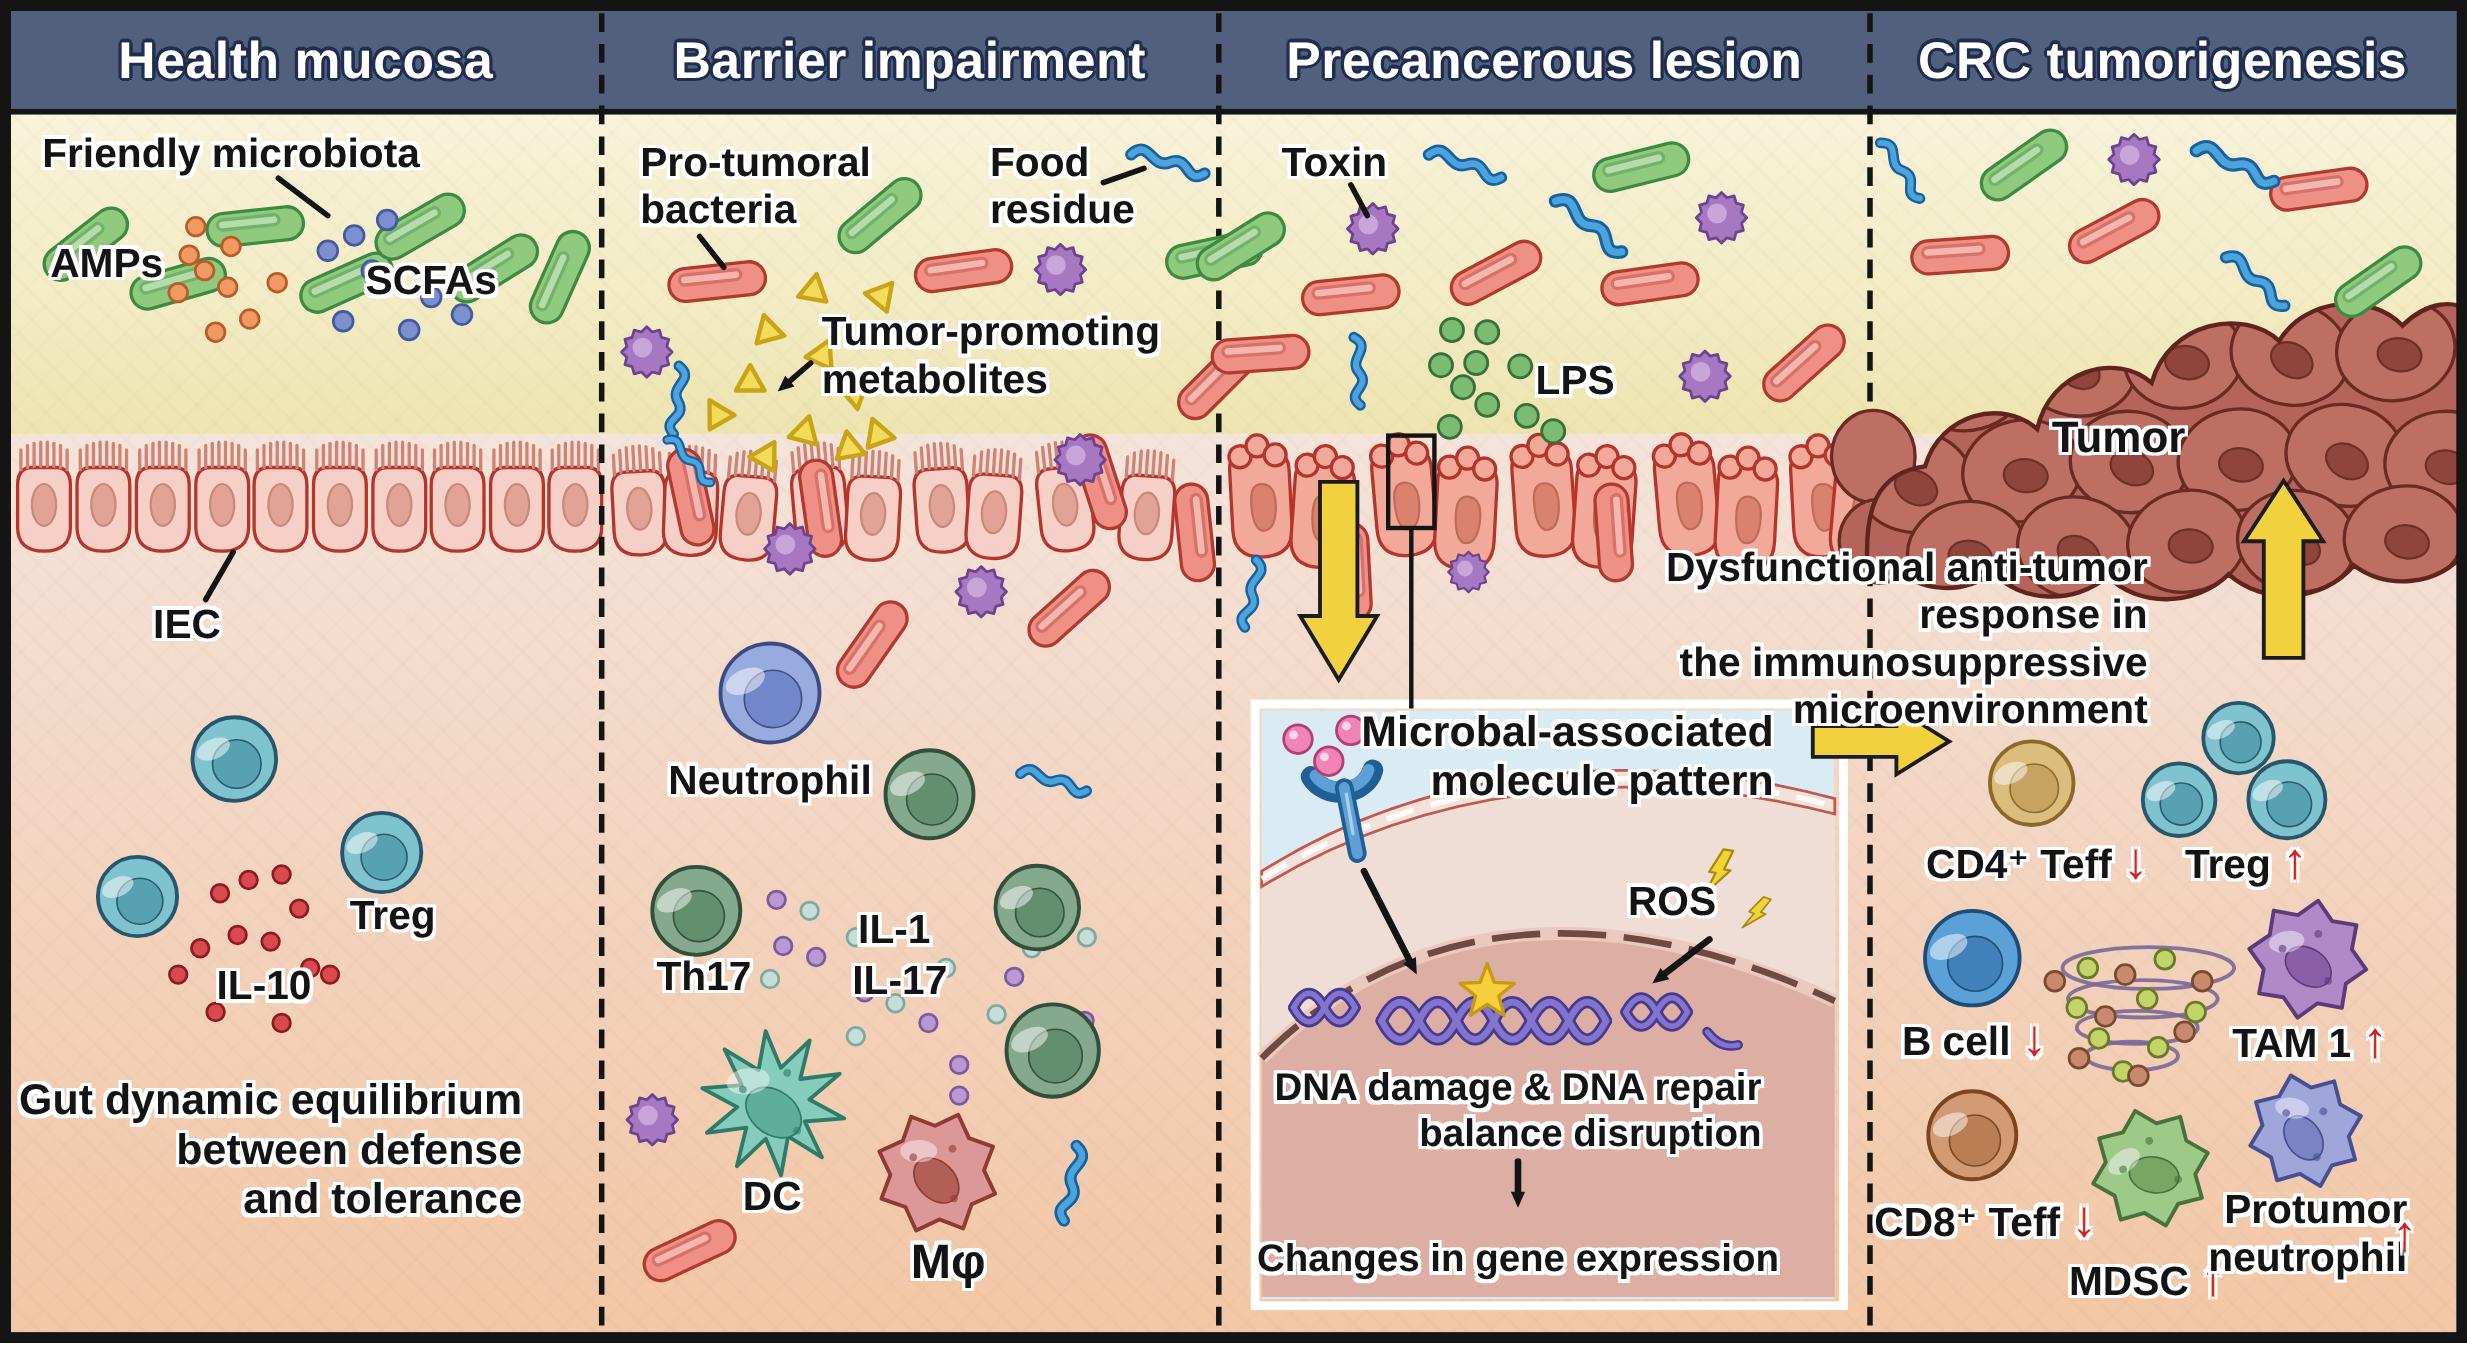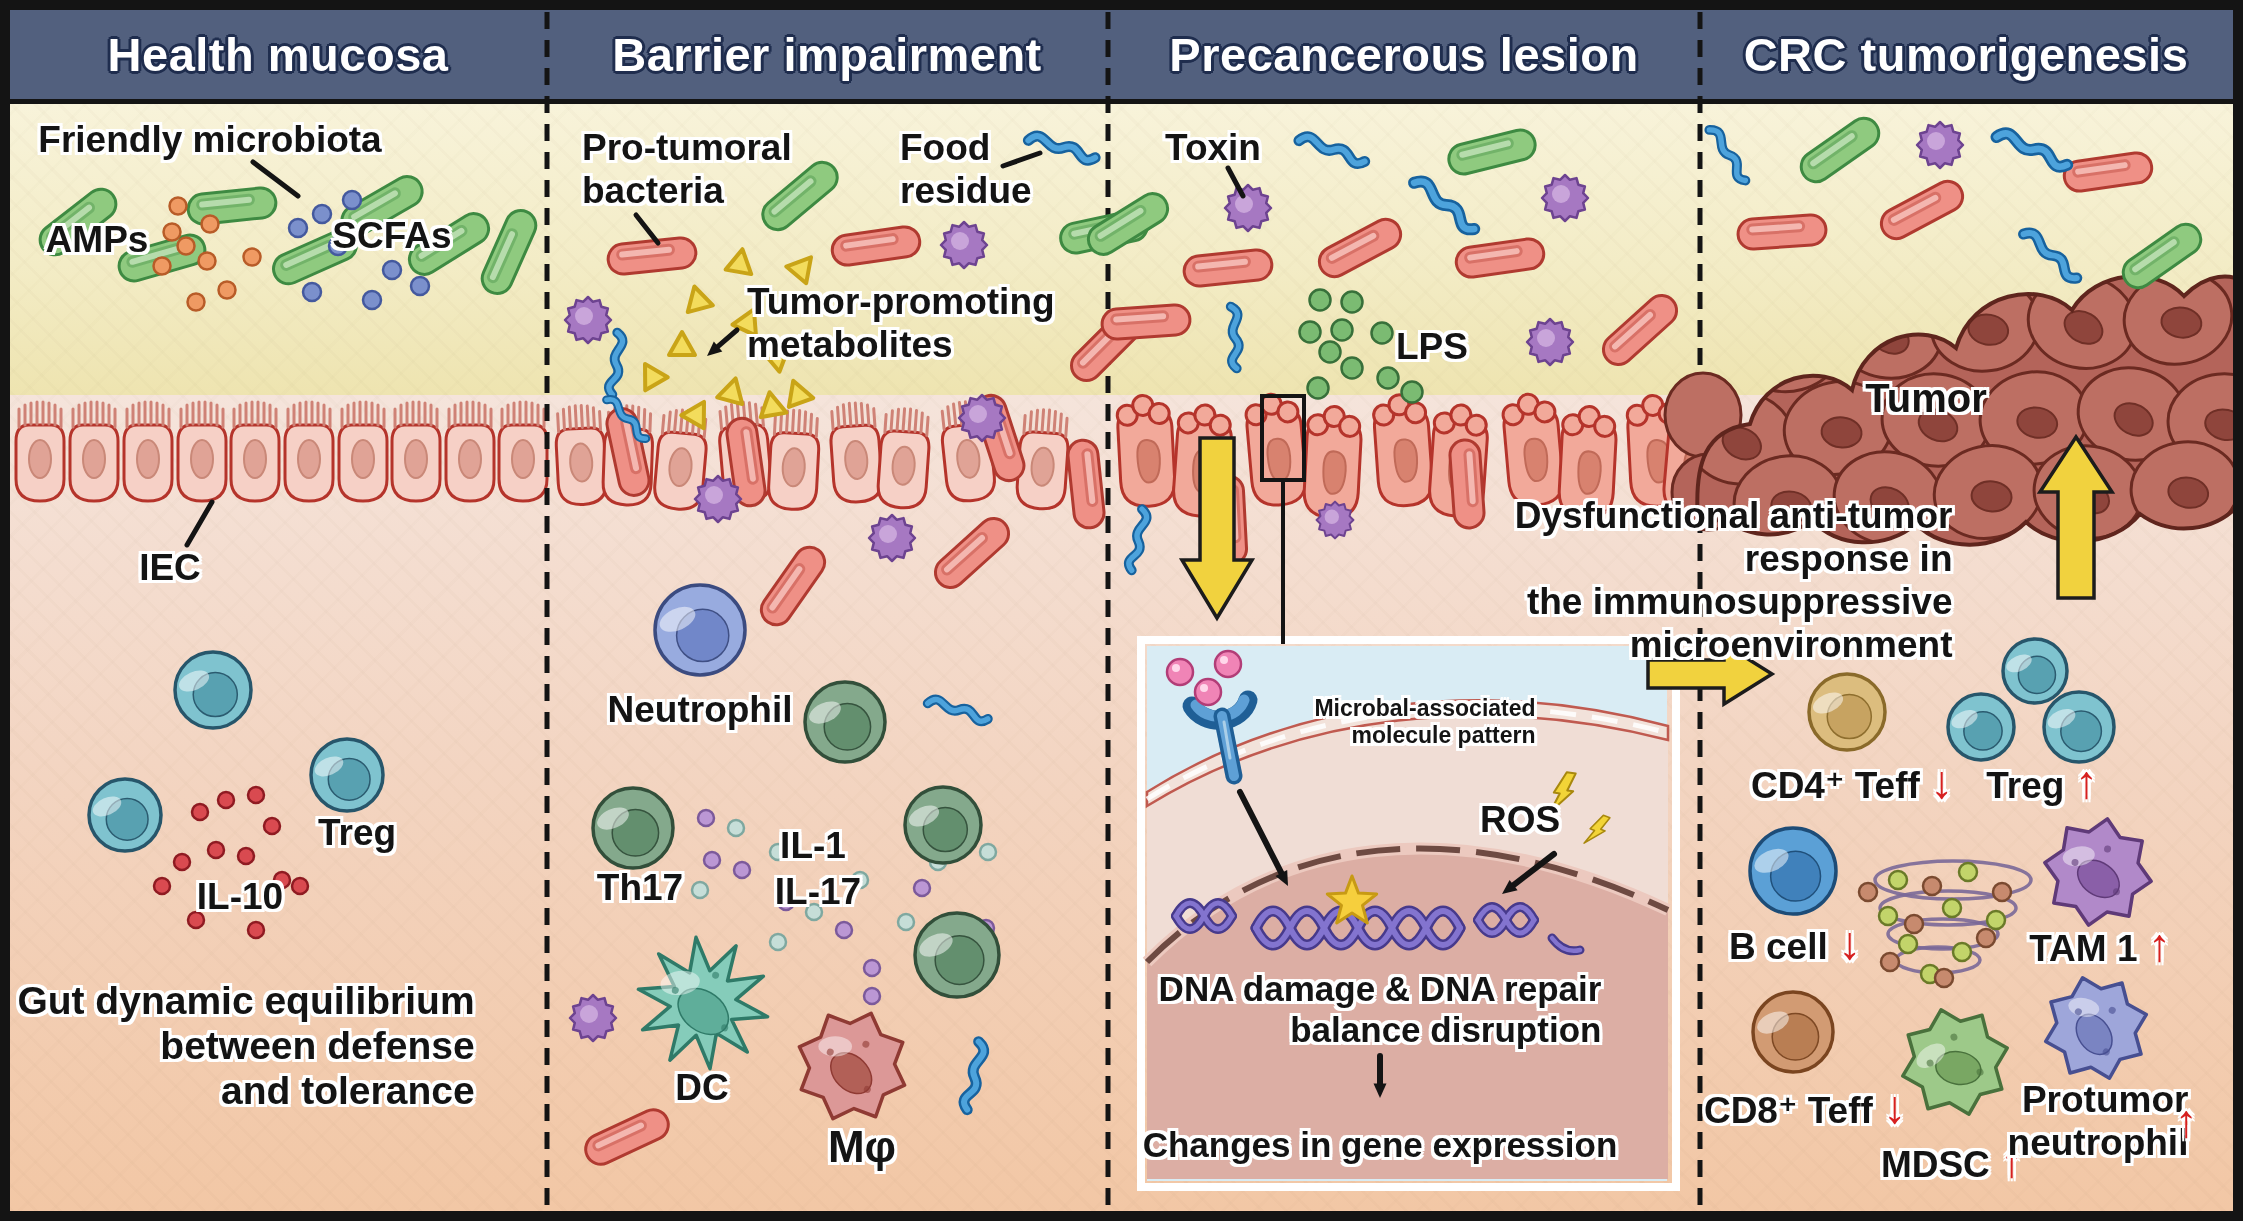--- a/index.html
+++ b/index.html
@@ -524,21 +524,21 @@
       </g>
   </svg>
 
   <div class="htitle" style="left:278px">Health mucosa</div>
   <div class="htitle" style="left:827px">Barrier impairment</div>
   <div class="htitle" style="left:1404px">Precancerous lesion</div>
   <div class="htitle" style="left:1966px">CRC tumorigenesis</div>
 
   <div class="lbl" style="left:210px;top:140px">Friendly microbiota</div>
   <div class="lbl" style="left:97px;top:240px">AMPs</div>
-  <div class="lbl" style="left:392px;top:236px">SCFAs</div>
+  <div class="lbl" style="left:392px;top:256px">SCFAs</div>
   <div class="lbl" style="left:170px;top:568px">IEC</div>
   <div class="lbl" style="left:357px;top:833px">Treg</div>
   <div class="lbl" style="left:240px;top:897px">IL-10</div>
   <div class="lbl" style="left:246px;top:1046px;font-size:39px">Gut dynamic equilibrium
 between defense
 and tolerance</div>
 
   <div class="lbl tl" style="left:582px;top:127px">Pro-tumoral
 bacteria</div>
   <div class="lbl tl" style="left:900px;top:127px">Food
@@ -549,21 +549,21 @@
   <div class="lbl" style="left:640px;top:888px">Th17</div>
   <div class="lbl" style="left:813px;top:846px">IL-1</div>
   <div class="lbl" style="left:818px;top:892px">IL-17</div>
   <div class="lbl" style="left:702px;top:1088px">DC</div>
   <div class="lbl" style="left:862px;top:1147px;font-size:44px">Mφ</div>
 
   <div class="lbl" style="left:1213px;top:148px">Toxin</div>
   <div class="lbl" style="left:1432px;top:347px">LPS</div>
   <div class="lbl" style="left:1662px;top:581px">Dysfunctional anti-tumor response in
 the immunosuppressive microenvironment</div>
-  <div class="lbl" style="left:1425px;top:722px;font-size:23px">Microbal-associated
+  <div class="lbl" style="left:1425px;top:688px;font-size:39px">Microbal-associated
 molecule pattern</div>
   <div class="lbl" style="left:1520px;top:820px">ROS</div>
   <div class="lbl" style="left:1380px;top:1010px;font-size:35px">DNA damage &amp; DNA repair
 balance disruption</div>
   <div class="lbl" style="left:1380px;top:1145px;font-size:35px">Changes in gene expression</div>
 
   <div class="lbl" style="left:1926px;top:398px;font-size:40px">Tumor</div>
   <div class="lbl" style="left:1852px;top:783px"><span>CD4⁺ Teff</span> <span class="chg">↓</span></div>
   <div class="lbl" style="left:2042px;top:783px"><span>Treg</span> <span class="chg">↑</span></div>
   <div class="lbl" style="left:1795px;top:944px"><span>B cell</span> <span class="chg">↓</span></div>

